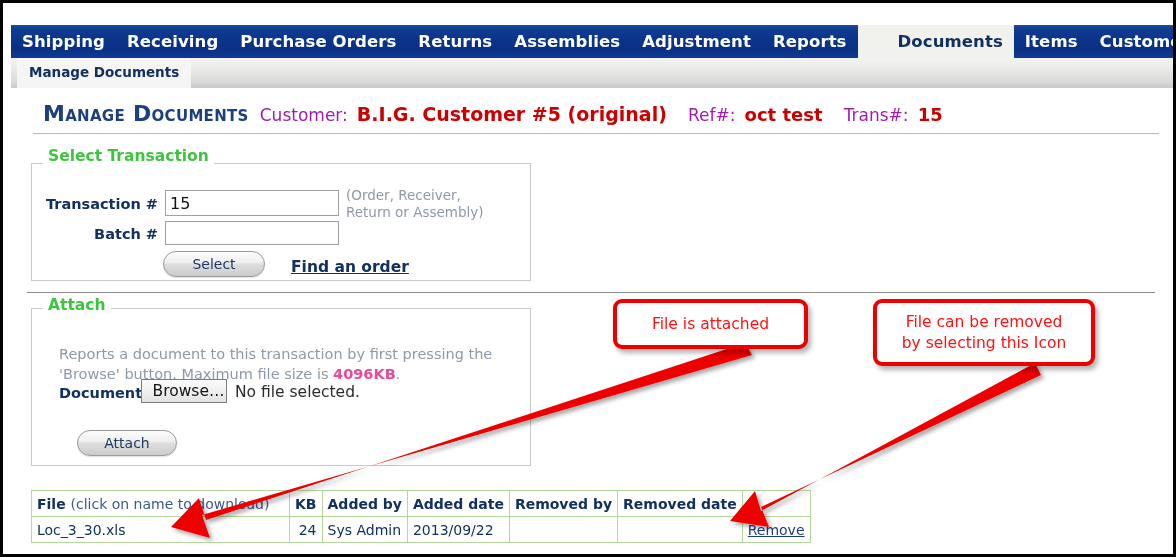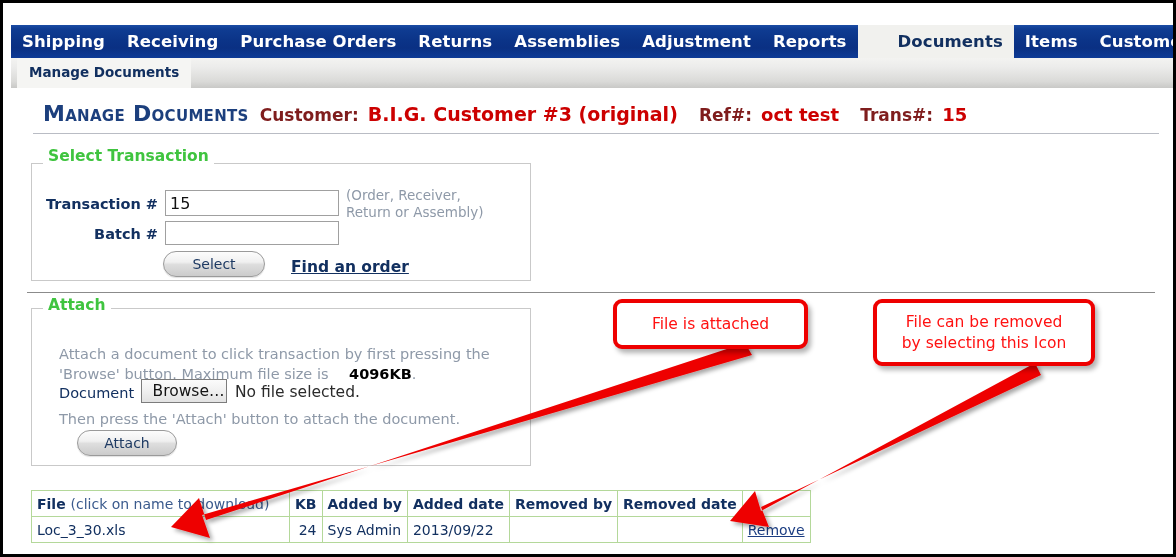--- a/index.html
+++ b/index.html
@@ -81,22 +81,22 @@
     white-space: nowrap;
   }
   .pagetitle .t-main {
     color: #1c3f7d;
     font-weight: bold;
     font-size: 22px;
     font-variant: small-caps;
     letter-spacing: 0.3px;
   }
   .pagetitle .t-lbl {
-    color: #7f1d1d;
-    font-weight: bold;
+    color: #a21caf;
+    font-weight: normal;
     font-size: 17px;
     margin-left: 6px;
     text-align: right;
   }
   .pagetitle .t-val {
     color: #cc0000;
     font-weight: bold;
     font-size: 19px;
     margin-left: 4px;
   }
@@ -192,25 +192,25 @@
   }
 
   
   .atext {
     position: absolute;
     color: #8e99a8;
     font-size: 14.5px;
     line-height: 21px;
     white-space: nowrap;
   }
-  .atext b { color: #000000; margin-left: 16px; }
+  .atext b { color: #ec4899; }
   .doc-label {
     position: absolute;
     color: #123060;
-    font-weight: normal;
+    font-weight: bold;
     font-size: 14.5px;
     white-space: nowrap;
   }
   .browse-btn {
     position: absolute;
     box-sizing: border-box;
     border: 1px solid #7c7c7c;
     background: linear-gradient(to bottom, #fbfbfb 0%, #f0f0f0 50%, #e2e2e2 100%);
     color: #141414;
     font-size: 15.5px;
@@ -293,21 +293,21 @@
 
   <div class="topnav" id="topnav"><span class="navitem">Shipping</span><span class="navitem">Receiving</span><span class="navitem">Purchase Orders</span><span class="navitem">Returns</span><span class="navitem">Assemblies</span><span class="navitem">Adjustment</span><span class="navitem">Reports</span><span class="navitem active">Documents</span><span class="navitem">Items</span><span class="navitem">Customer</span><span class="navitem">Admin</span></div>
 
   <div class="subnav">
     <div class="tab">Manage Documents</div>
   </div>
 
   <div class="pagetitle">
     <span class="t-main">Manage Documents</span>
     <span class="t-lbl">Customer:</span>
-    <span class="t-val">B.I.G. Customer #3 (original)</span>
+    <span class="t-val">B.I.G. Customer #5 (original)</span>
     <span class="t-lbl" style="margin-left:16px">Ref#:</span>
     <span class="t-val small">oct test</span>
     <span class="t-lbl" style="margin-left:16px">Trans#:</span>
     <span class="t-val small">15</span>
   </div>
   <div class="title-rule"></div>
 
   <div class="fs" id="fs-select"></div>
   <div class="fs-legend" id="lg-select">Select Transaction</div>
 
@@ -321,30 +321,29 @@
   <div class="hint" style="left:343px; top:201px;">Return or Assembly)</div>
 
   <div class="btn" style="left:160px; top:248px; width:102px; height:26px; line-height:24px;">Select</div>
   <div class="alink" style="left:288px; top:255px;">Find an order</div>
 
   <div class="section-rule"></div>
 
   <div class="fs" id="fs-attach"></div>
   <div class="fs-legend" id="lg-attach">Attach</div>
 
-  <div class="atext" style="left:56px; top:341px;">Attach a document to click transaction by first pressing the</div>
+  <div class="atext" style="left:56px; top:341px;">Reports a document to this transaction by first pressing the</div>
   <div class="atext" style="left:56px; top:361px;">
     <span>'Browse' button. Maximum file size is </span><b>4096KB</b><span>.</span>
   </div>
 
   <div class="doc-label" style="left:56px; top:382px;">Document</div>
   <div class="browse-btn" style="left:138px; top:376px; width:86px; height:24px; line-height:22px;">Browse…</div>
   <div class="nofile" style="left:232px; top:380px;">No file selected.</div>
 
-  <div class="atext" style="left:56px; top:406px;">Then press the 'Attach' button to attach the document.</div>
 
   <div class="btn" style="left:74px; top:427px; width:100px; height:26px; line-height:24px;">Attach</div>
 
   <table id="filetable">
     <thead>
       <tr>
         <th style="width:258px;">
           <span>File</span>
           <span class="sub">(click on name to download)</span>
         </th>

